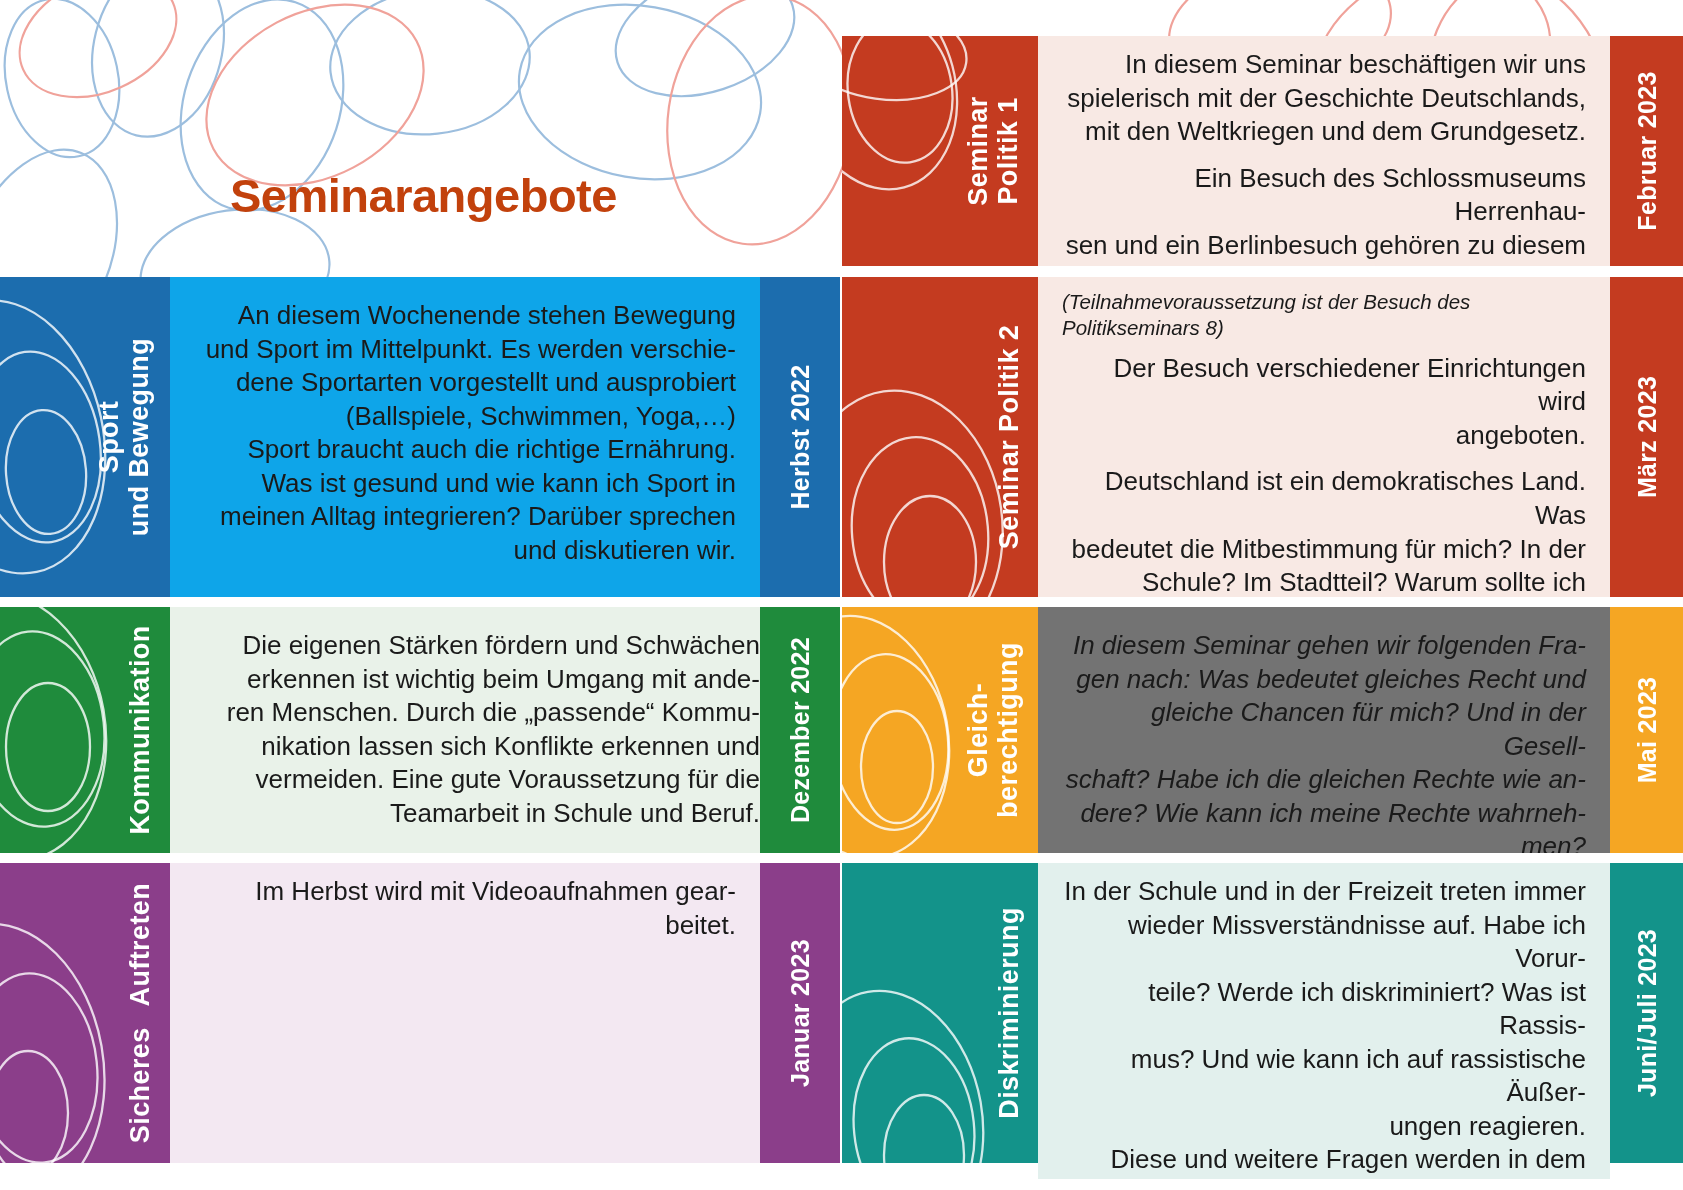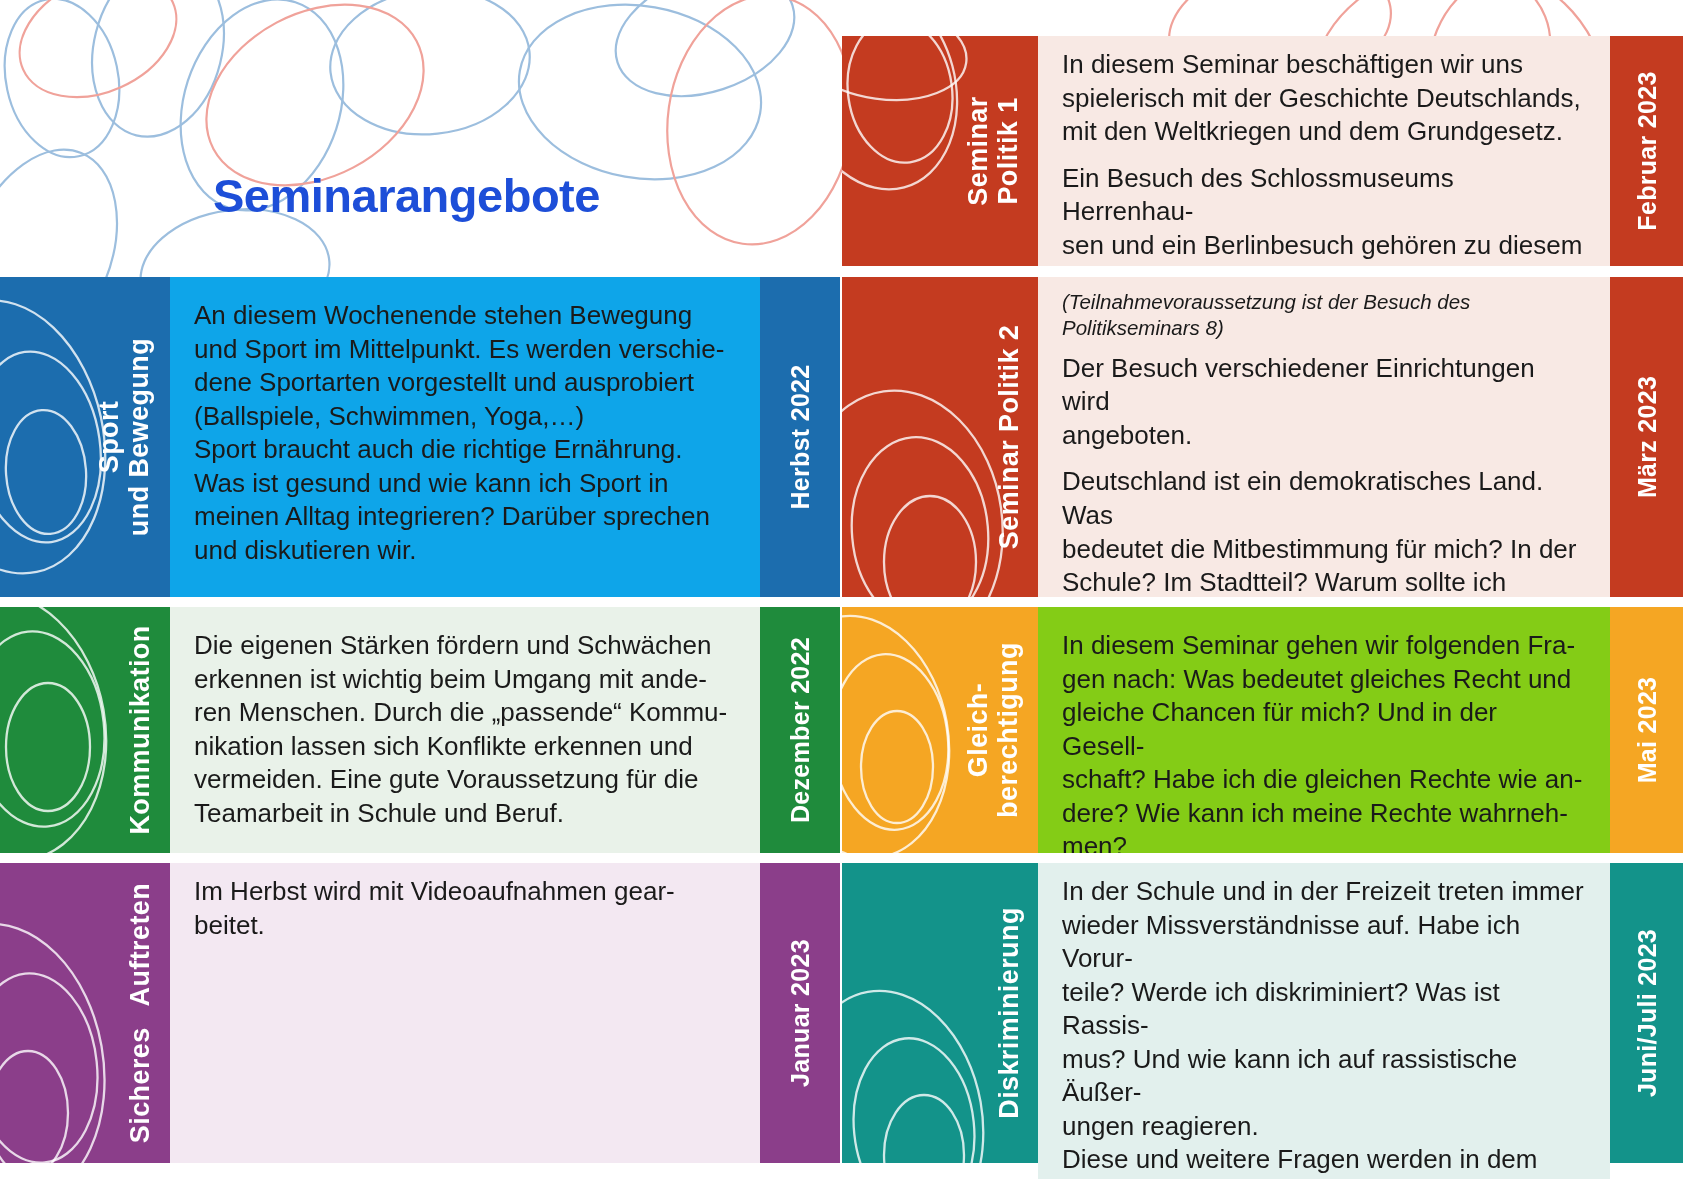--- a/index.html
+++ b/index.html
@@ -14,43 +14,43 @@
   .c-red{background:#C43B20;}
   .c-blue{background:#1C6DAE;}
   .c-green{background:#1F8B3C;}
   .c-orange{background:#F5A623;}
   .c-purple{background:#8B3E8A;}
   .c-teal{background:#13938A;}
   
   .d-pink{background:#F8E9E4;}
   .d-blue{background:#0ea5e9;}
   .d-green{background:#E9F2E9;}
-  .d-cream{background:#84cc16;}
+  .d-cream{background:#737373;font-style:italic;}
   .d-purple{background:#F3E8F2;}
   .d-teal{background:#E2F0ED;}
 
   .vtext{
     position:absolute;top:50%;
     transform:translate(-50%,-50%) rotate(-90deg);
     white-space:pre;text-align:center;color:#ffffff;font-weight:bold;
     line-height:1.12;
   }
   .ttl{font-size:27px;letter-spacing:.4px;}
   .date{font-size:25px;left:50%;letter-spacing:.3px;}
   .sp-wide{word-spacing:14px;}
 
   .desc{color:#1a1a1a;font-size:26px;line-height:1.29;}
   .desc .inner{padding:22px 16px 0 24px;}
   .desc.tight .inner{padding-top:12px;}
-  .para{white-space:pre-line;margin:0 8px 13px 0;}
+  .para{white-space:pre-line;margin:0 8px 13px 0;text-align:right;}
   .note{white-space:pre-line;font-style:italic;font-size:20.5px;margin:0 0 10px 0;}
 
   .page-title{
-    position:absolute;left:213px;top:168px;z-index:1;
-    color:#1d4ed8;font-size:47px;font-weight:bold;letter-spacing:-.5px;
+    position:absolute;left:230px;top:168px;z-index:1;
+    color:#c2410c;font-size:47px;font-weight:bold;letter-spacing:-.5px;
   }
 </style>
 </head>
 <body>
 
 <svg class="hdr-deco" width="1683" height="282" viewBox="0 0 1683 282" fill="none">
   <g stroke="#9CBEDE" stroke-width="2.2">
     <ellipse cx="62" cy="78" rx="56" ry="80" transform="rotate(-12 62 78)"></ellipse>
     <ellipse cx="158" cy="48" rx="64" ry="90" transform="rotate(14 158 48)"></ellipse>
     <ellipse cx="262" cy="105" rx="78" ry="108" transform="rotate(18 262 105)"></ellipse>
@@ -144,21 +144,21 @@
 </div>
 
 <div class="block c-green" style="left:0px;top:607px;width:170px;height:246px;">
   <svg class="rings" width="170" height="246" viewBox="0 0 170 246" fill="none" stroke="rgba(255,255,255,.8)" stroke-width="2.3">
     <ellipse cx="5" cy="120" rx="100" ry="135" transform="rotate(-10 5 120)"></ellipse>
     <ellipse cx="38" cy="122" rx="66" ry="98" transform="rotate(-6 38 122)"></ellipse>
     <ellipse cx="48" cy="140" rx="42" ry="64"></ellipse>
   </svg>
   <div class="vtext ttl" style="left:140px;">Kommunikation</div>
 </div>
-<div class="block desc d-green" style="left:170px;top:607px;width:590px;height:246px;">
+<div class="block desc d-green" style="left:170px;top:607px;width:590px;height:246px;padding-left:24px;">
   <div class="inner">
     <p class="para">Die eigenen Stärken fördern und Schwächen
 erkennen ist wichtig beim Umgang mit ande-
 ren Menschen. Durch die „passende“ Kommu-
 nikation lassen sich Konflikte erkennen und
 vermeiden. Eine gute Voraussetzung für die
 Teamarbeit in Schule und Beruf.</p>
   </div>
 </div>
 <div class="block c-green" style="left:760px;top:607px;width:80px;height:246px;">

